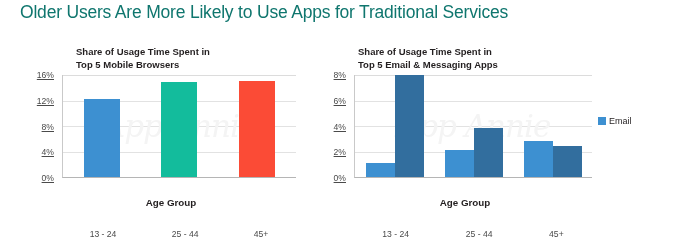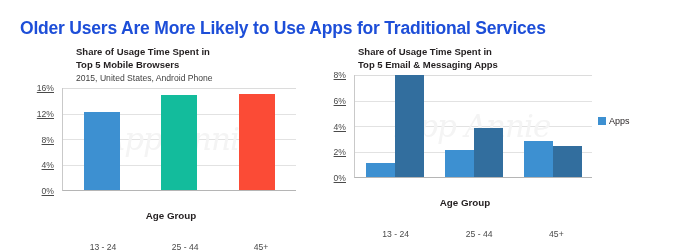--- a/index.html
+++ b/index.html
@@ -13,26 +13,26 @@
     font-family: "Liberation Sans", sans-serif;
     color: #231f20;
     overflow: hidden;
     position: relative;
   }
 
   
   .page-title {
     position: absolute;
     left: 20px;
-    top: 18px;
+    top: 2px;
     width: 644px;
     font-size: 17.5px;
-    font-weight: 700;
+    font-weight: 400;
     letter-spacing: -0.2px;
-    color: #1d4ed8;
+    color: #0f766e;
     white-space: nowrap;
   }
 
   
   .panel {
     position: absolute;
     top: 46px;
   }
   #panel-browsers { left: 28px;  width: 300px; }
   #panel-messaging { left: 320px; width: 360px; }
@@ -193,21 +193,20 @@
 </head>
 <body>
 
 <div class="page-title">Older Users Are More Likely to Use Apps for Traditional Services</div>
 
 <div class="panel" id="panel-browsers">
   <div class="chart-title">
     <div>Share of Usage Time Spent in</div>
     <div>Top 5 Mobile Browsers</div>
   </div>
-  <div class="chart-subtitle">2015, United States, Android Phone</div>
 
   <div class="plot-wrap">
     <div class="y-axis">
       <div class="y-tick" style="top:0%">16%</div>
       <div class="y-tick" style="top:25%">12%</div>
       <div class="y-tick" style="top:50%">8%</div>
       <div class="y-tick" style="top:75%">4%</div>
       <div class="y-tick" style="top:100%">0%</div>
     </div>
 
@@ -280,16 +279,16 @@
         <div class="x-label">13 - 24</div>
         <div class="x-label">25 - 44</div>
         <div class="x-label">45+</div>
       </div>
     <div class="x-axis-title">Age Group</div>
   </div>
 
   <div class="legend" id="legend-messaging">
       <div class="legend-row">
         <span class="legend-swatch" style="background: rgb(61, 144, 209);"></span>
-        <span class="legend-label">Apps</span>
+        <span class="legend-label">Email</span>
       </div>
     </div>
 </div>
 
 </body></html>

